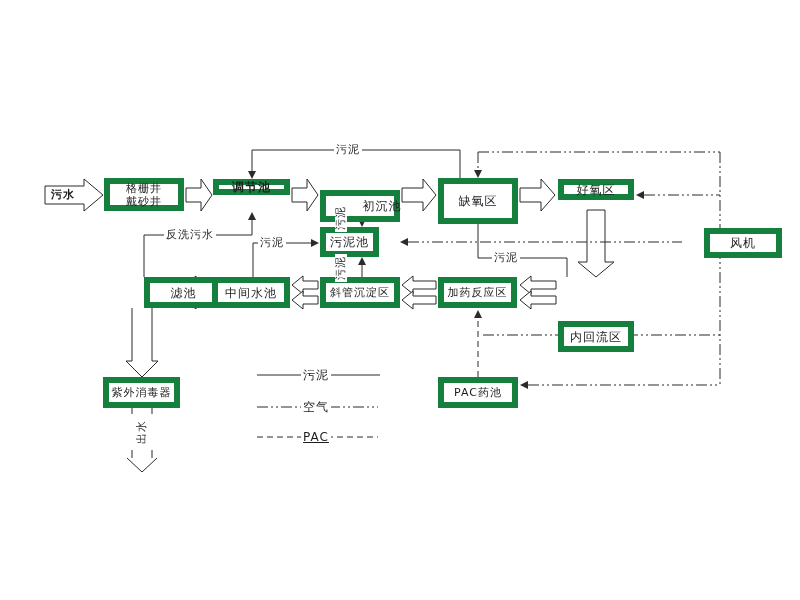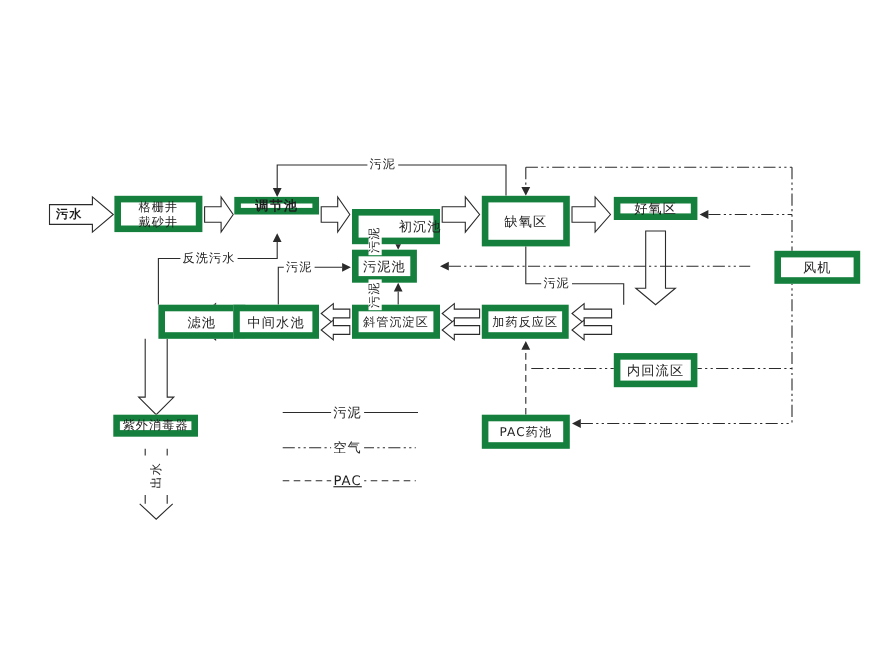--- a/index.html
+++ b/index.html
@@ -104,21 +104,21 @@
   <div class="box" style="left:320px;top:190px;width:80px;height:32px;padding-left:44px;">初沉池</div>
   <div class="box" style="left:438px;top:178px;width:80px;height:46px;">缺氧区</div>
   <div class="box" style="left:558px;top:179px;width:76px;height:21px;">好氧区</div>
   <div class="box" style="left:682px;top:228px;width:78px;height:30px;margin-left:22px;">风机</div>
   <div class="box" style="left:320px;top:227px;width:59px;height:30px;">污泥池</div>
   <div class="box" style="left:104px;top:277px;width:79px;height:31px;margin-left:40px;">滤池</div>
   <div class="box" style="left:212px;top:277px;width:78px;height:31px;">中间水池</div>
   <div class="box small" style="left:320px;top:277px;width:80px;height:31px;">斜管沉淀区</div>
   <div class="box small" style="left:438px;top:277px;width:79px;height:31px;">加药反应区</div>
   <div class="box" style="left:558px;top:277px;width:76px;height:31px;margin-top:44px;">内回流区</div>
-  <div class="box small" style="left:103px;top:377px;width:77px;height:20px;">紫外消毒器</div>
+  <div class="box small" style="left:103px;top:377px;width:77px;height:31px;">紫外消毒器</div>
   <div class="box small" style="left:438px;top:377px;width:80px;height:31px;">PAC药池</div>
 
   <div class="lbl inarrow" style="left:63px;top:195px;">污水</div>
   <div class="lbl" style="left:348px;top:150px;">污泥</div>
   <div class="lbl" style="left:190px;top:235px;">反洗污水</div>
   <div class="lbl" style="left:272px;top:243px;">污泥</div>
   <div class="lbl rot" style="left:341px;top:218px;">污泥</div>
   <div class="lbl rot" style="left:341px;top:268px;">污泥</div>
   <div class="lbl" style="left:506px;top:258px;">污泥</div>
   <div class="lbl rot" style="left:142px;top:432px;background:transparent;">出水</div>

